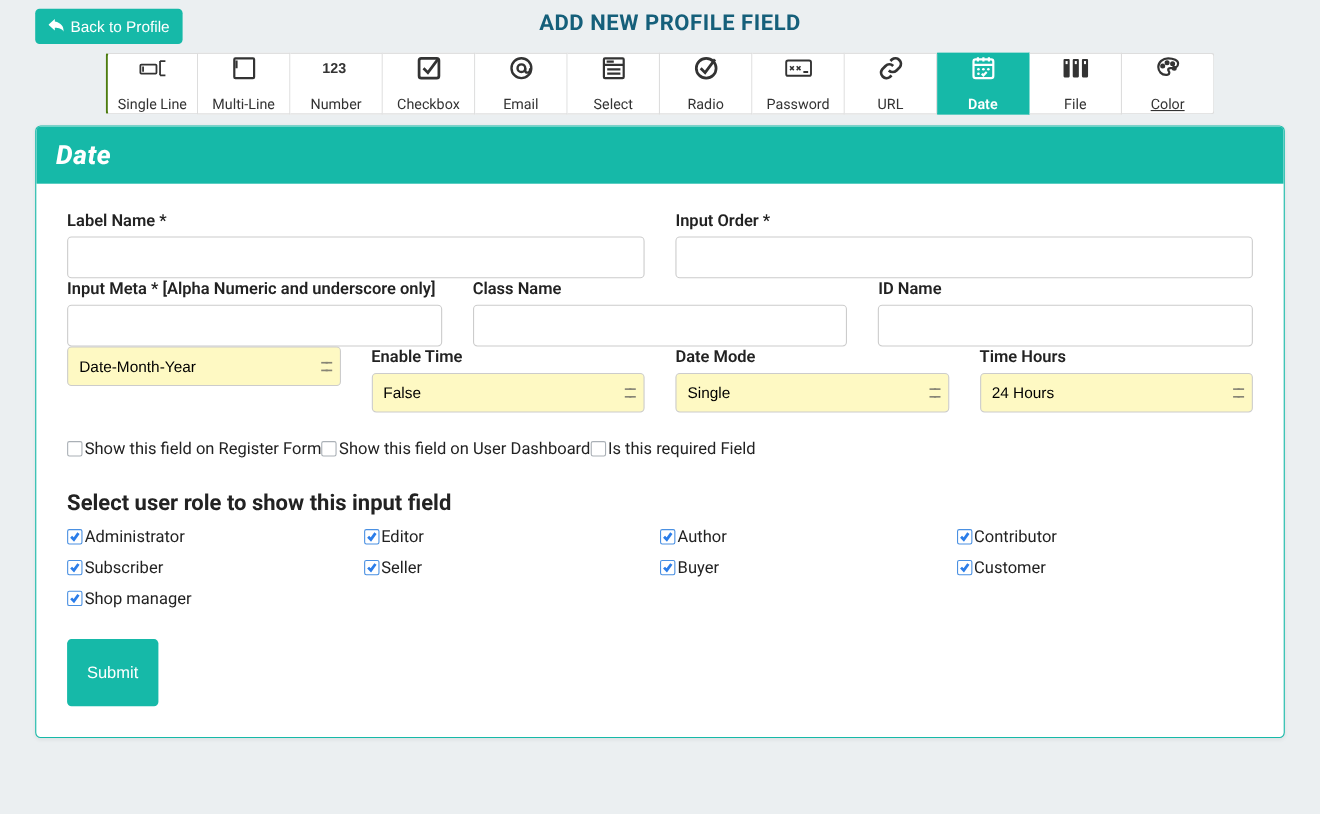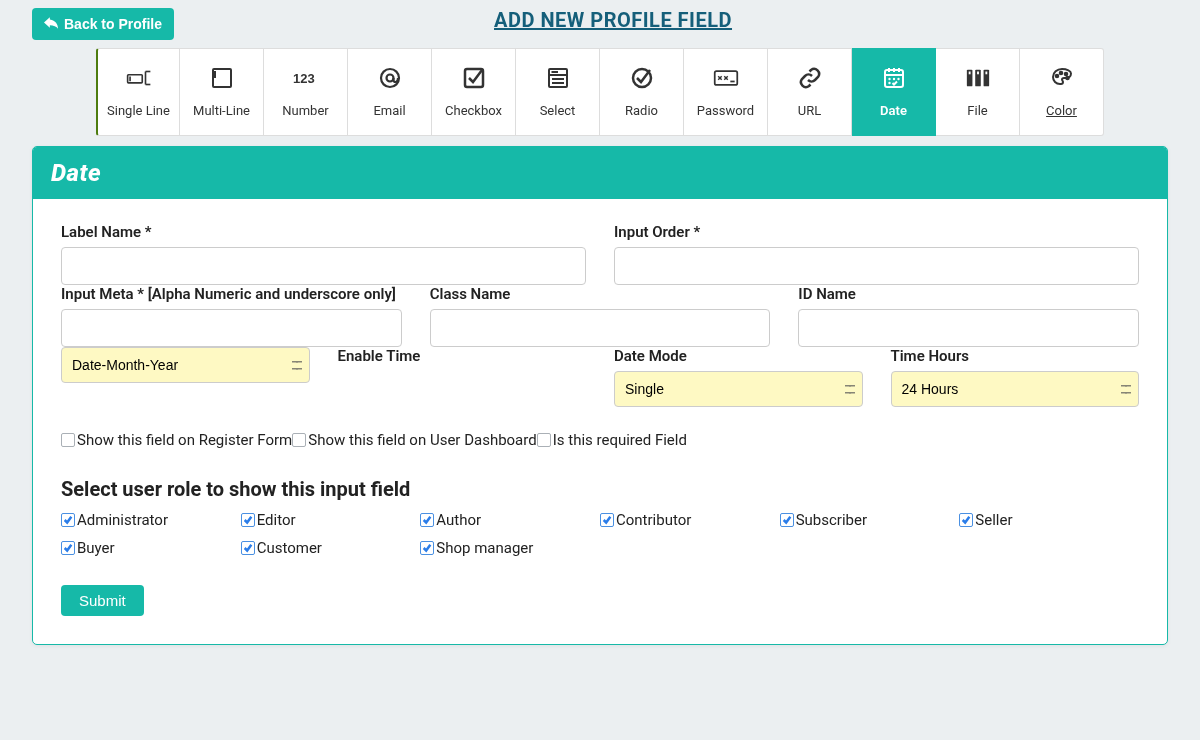--- a/index.html
+++ b/index.html
@@ -12,49 +12,48 @@
     width: 1200px;
   }
   .top-row { display: flex; align-items: flex-start; }
   .back-btn {
     background: #16b9a8;
     color: #fff;
     border: none;
     border-radius: 4px;
     padding: 8px 12px;
     font-size: 14px;
-    font-weight: 700;
+    font-weight: 400;
     cursor: pointer;
     display: inline-flex;
     align-items: center;
     gap: 6px;
     margin-left: 24px;
   }
   .back-icon { display: inline-block; }
   .page-title {
     margin: 0 auto;
     color: #155f7a;
     font-size: 20px;
     font-weight: 700;
     letter-spacing: 0.5px;
     text-align: center;
     flex: 1;
-    text-decoration: underline;
   }
   .tabs {
     display: flex;
     justify-content: center;
     margin-top: 8px;
   }
   .tab {
     background: #fff;
     border: 1px solid #ddd;
     border-left: none;
     width: 84px;
-    height: 88px;
+    height: 56px;
     display: flex;
     flex-direction: column;
     align-items: center;
     justify-content: center;
     gap: 10px;
     cursor: pointer;
     font-size: 13px;
     color: #333;
   }
   .tab:first-child { border-left: 2px solid #4d7c0f; border-top-left-radius: 3px; border-bottom-left-radius: 3px;}
@@ -133,31 +132,31 @@
     border-radius: 2px;
     display: inline-flex; align-items: center; justify-content: center;
     background: #fff;
     flex-shrink: 0;
   }
   .box.checked { border-color: #4a90e2; }
   .box.checked svg { display: block; width: 10px; height: 10px; stroke: #2b7de9; stroke-width: 3; fill: none; }
   .box svg { display: none; }
 
   .section-label { font-weight: 700; font-size: 20px; margin: 28px 0 10px 0; }
-  .role-grid { display: grid; grid-template-columns: repeat(6, 1fr); row-gap: 10px; }
+  .role-grid { display: grid; grid-template-columns: repeat(4, 1fr); row-gap: 10px; }
   .bottom-row { display: flex; gap: 50px; align-items: flex-end; margin-top: 20px; }
   .bottom-row .field { width: 340px; }
 
   .submit-btn {
     margin-top: 28px;
     background: #16b9a8;
     color: #fff;
     border: none;
     border-radius: 4px;
-    padding: 7px 18px;
+    padding: 22px 18px;
     font-size: 15px;
     font-weight: 500;
     cursor: pointer;
   }
 </style>
 </head>
 <body>
 
 <div class="top-row">
   <button class="back-btn">
@@ -191,33 +190,33 @@
         </svg></span>
       <span class="tab-label">Multi-Line</span>
     </div>
     <div class="tab">
       <span><svg viewBox="0 0 40 24">
           <text x="0" y="19" font-size="20" font-weight="700" font-family="Arial" fill="currentColor">123</text>
         </svg></span>
       <span class="tab-label">Number</span>
     </div>
     <div class="tab">
+      <span><svg viewBox="0 0 24 24" fill="none" stroke="currentColor" stroke-width="2.5">
+          <rect x="3" y="3" width="18" height="18" rx="2"></rect>
+          <path d="M7 12l4 4 9-12"></path>
+        </svg></span>
+      <span class="tab-label">Checkbox</span>
+    </div>
+    <div class="tab">
       <span><svg viewBox="0 0 24 24" fill="none" stroke="currentColor" stroke-width="2.2">
           <circle cx="12" cy="12" r="9"></circle>
           <circle cx="12" cy="12" r="3.5"></circle>
           <path d="M15.5 12v2c0 1.2 1 2 2 2s2.5-1 2.5-4"></path>
         </svg></span>
       <span class="tab-label">Email</span>
-    </div>
-    <div class="tab">
-      <span><svg viewBox="0 0 24 24" fill="none" stroke="currentColor" stroke-width="2.5">
-          <rect x="3" y="3" width="18" height="18" rx="2"></rect>
-          <path d="M7 12l4 4 9-12"></path>
-        </svg></span>
-      <span class="tab-label">Checkbox</span>
     </div>
     <div class="tab">
       <span><svg viewBox="0 0 24 24" fill="none" stroke="currentColor" stroke-width="2">
           <rect x="3" y="3" width="18" height="18" rx="1"></rect>
           <line x1="3" y1="9" x2="21" y2="9"></line>
           <line x1="5.5" y1="6" x2="12" y2="6"></line>
           <line x1="6" y1="13" x2="18" y2="13"></line>
           <line x1="6" y1="17" x2="18" y2="17"></line>
         </svg></span>
       <span class="tab-label">Select</span>
@@ -316,20 +315,21 @@
         <input type="text" value="" style="">
       </div>
     </div>
 
     <div class="row">
       <div class="field q">
         <div class="select-wrap"><select><option>Date-Month-Year</option></select></div>
       </div>
       <div class="field q">
         <label class="lbl">Enable Time</label>
+        <div class="select-wrap"><select><option>False</option></select></div>
       </div>
       <div class="field q">
         <label class="lbl">Date Mode</label>
         <div class="select-wrap"><select><option>Single</option></select></div>
       </div>
       <div class="field q">
         <label class="lbl">Time Hours</label>
         <div class="select-wrap"><select><option>24 Hours</option></select></div>
       </div>
     </div>

